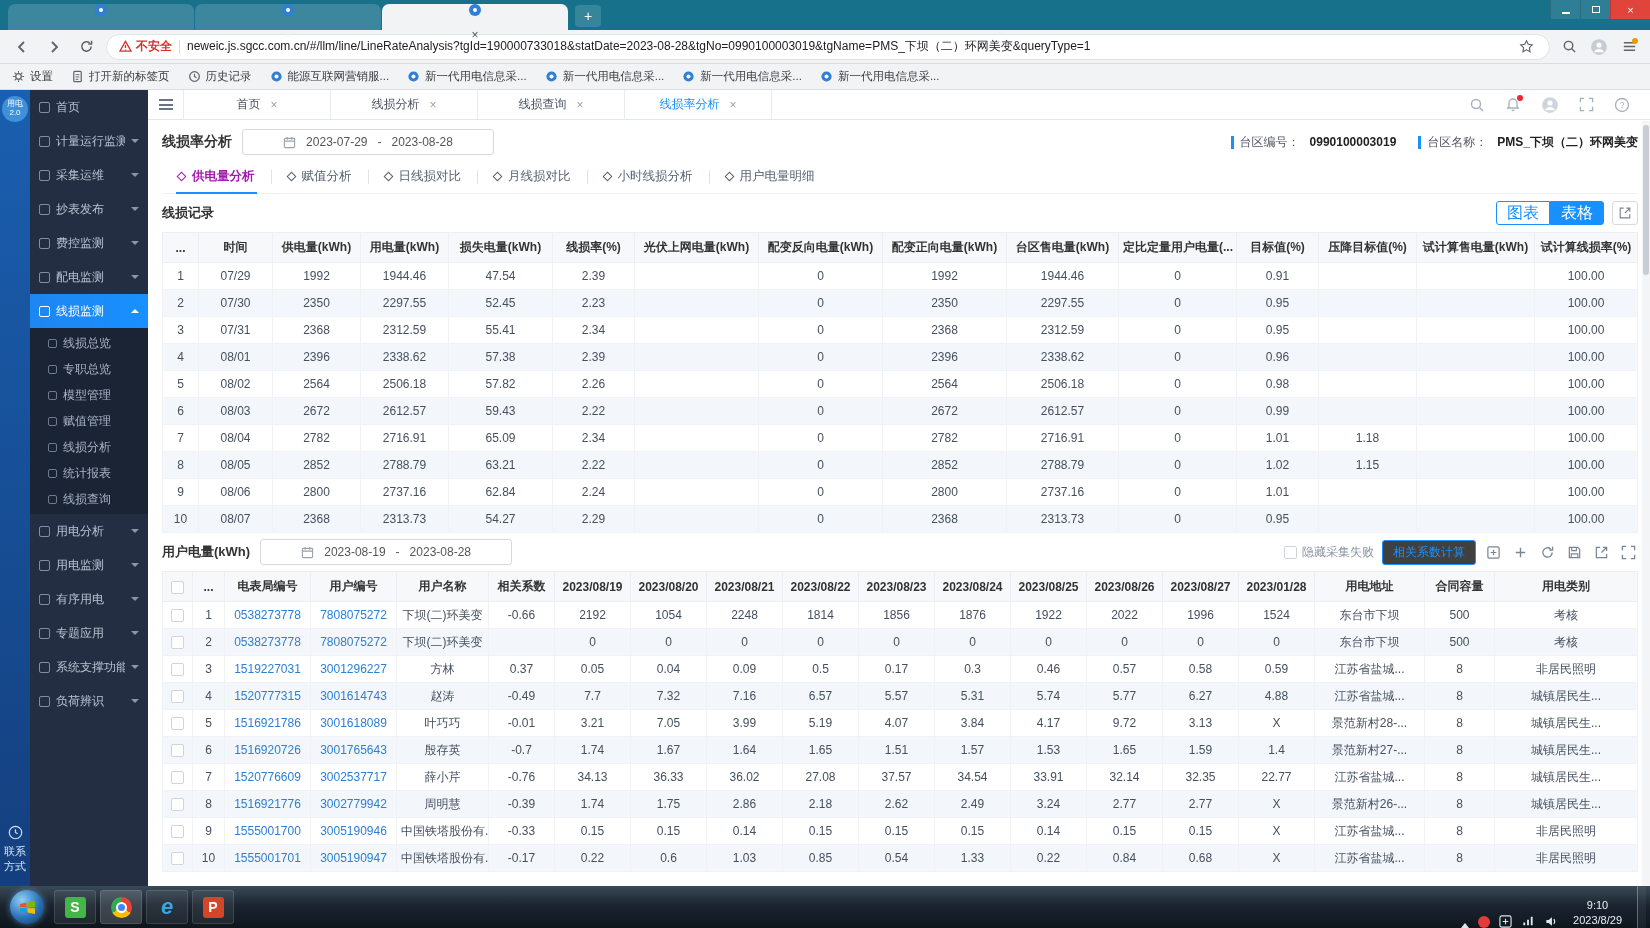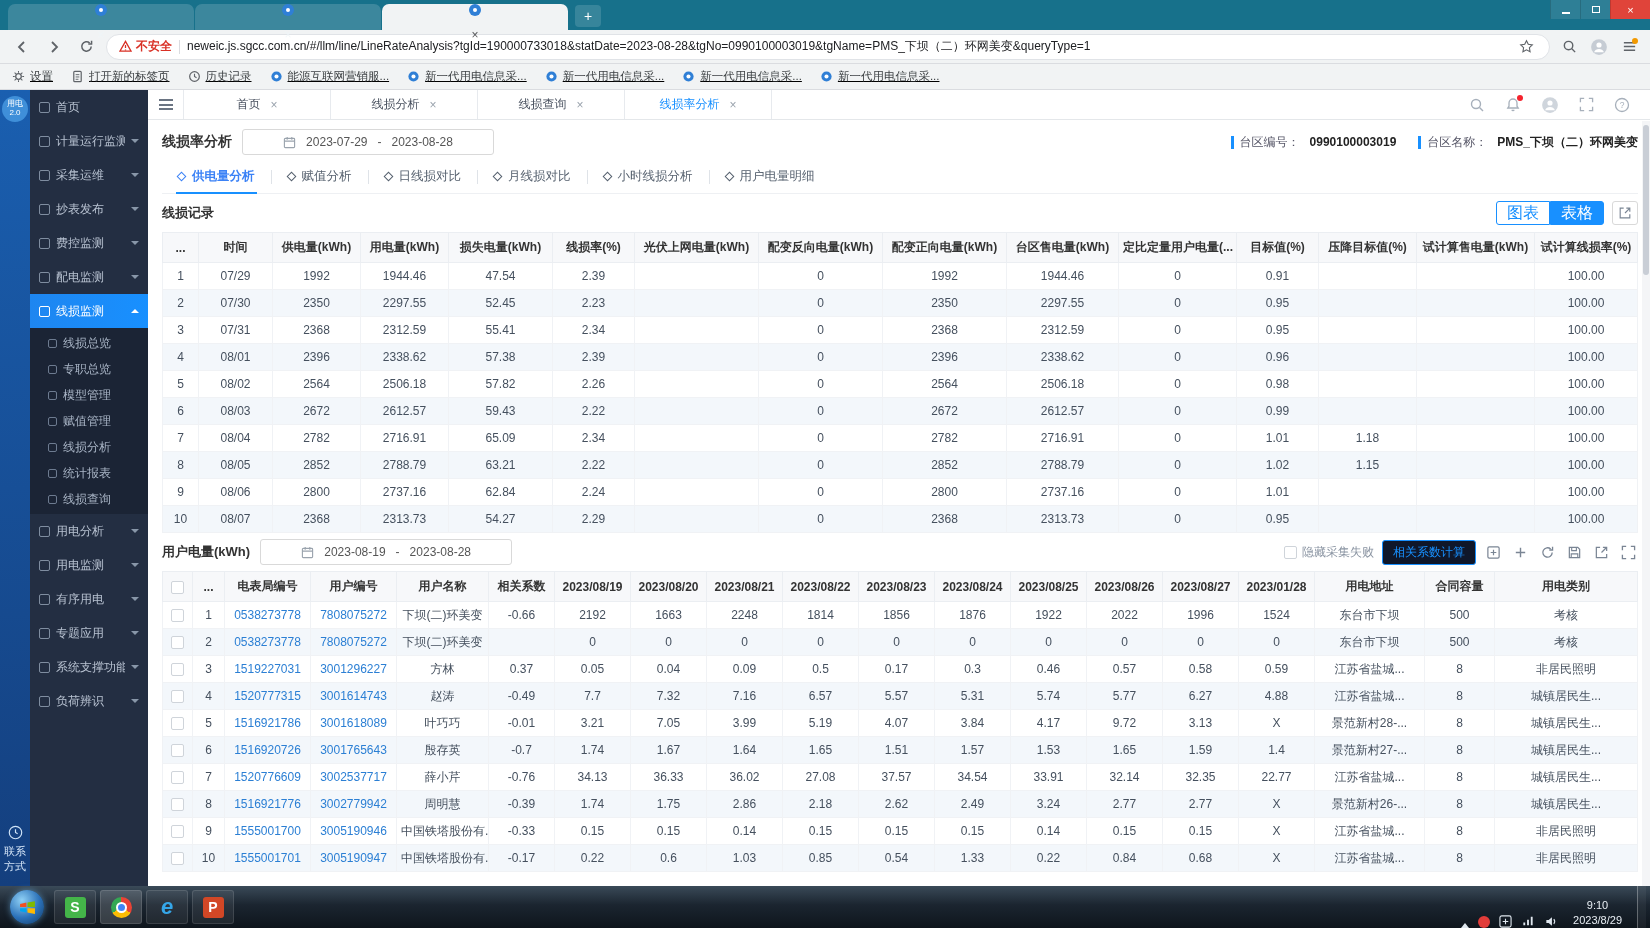--- a/index.html
+++ b/index.html
@@ -28,21 +28,21 @@
   .toolbar{height:34px;background:#f1f3f4;display:flex;align-items:center;padding:0 10px;gap:8px;border-bottom:1px solid #dadce0;flex:none;}
   .nav-btn{width:24px;height:24px;border-radius:50%;display:flex;align-items:center;justify-content:center;flex:none;cursor:pointer;}
   .addrbar{flex:1;height:26px;background:#fff;border:1px solid #e0e3e7;border-radius:13px;display:flex;align-items:center;padding:0 12px;gap:7px;font-size:12px;overflow:hidden;}
   .warn{color:#d93025;font-weight:bold;font-size:12px;display:flex;align-items:center;gap:4px;white-space:nowrap;}
   .addr-sep{width:1px;height:14px;background:#dadce0;flex:none;}
   .url{color:#202124;white-space:nowrap;overflow:hidden;flex:1;}
   .tb-ic{width:22px;height:22px;display:flex;align-items:center;justify-content:center;flex:none;cursor:pointer;position:relative;}
   .menu-dot{position:absolute;top:2px;right:2px;width:6px;height:6px;border-radius:50%;background:#f29900;}
 
   .bookmarks{height:26px;background:#f1f3f4;border-bottom:1px solid #dadce0;display:flex;align-items:center;padding:0 12px;flex:none;}
-  .bm-items{display:flex;align-items:center;gap:18px;text-decoration:underline;}
+  .bm-items{display:flex;align-items:center;gap:18px;}
   .bm{display:flex;align-items:center;gap:5px;font-size:11.5px;color:#3c4043;cursor:pointer;white-space:nowrap;}
   .bm-ic{display:flex;align-items:center;}
 
   
   .app{flex:1;display:flex;overflow:hidden;}
   .logo-strip{width:30px;background:linear-gradient(#1a5fb0,#143f7e);display:flex;flex-direction:column;align-items:center;position:relative;flex:none;}
   .logo-circle{width:26px;height:26px;border-radius:50%;background:#3f8fd9;color:#fff;font-size:8px;line-height:1.1;display:flex;align-items:center;justify-content:center;margin-top:6px;text-align:center;overflow:hidden;}
   .contact{position:absolute;bottom:12px;display:flex;flex-direction:column;align-items:center;gap:4px;}
   .contact-label{width:26px;color:#d6e6f8;font-size:11px;line-height:1.35;text-align:center;word-break:break-all;}
 
@@ -76,36 +76,36 @@
   .page-head{height:36px;display:flex;align-items:center;gap:10px;}
   .page-title{font-size:14px;font-weight:bold;color:#333;}
   .date-range{height:26px;min-width:252px;border:1px solid #d9d9d9;border-radius:3px;display:flex;align-items:center;justify-content:center;gap:10px;padding:0 10px;font-size:12px;color:#555;cursor:pointer;}
   .station{margin-left:auto;display:flex;align-items:center;gap:22px;font-size:12px;color:#556;}
   .st-item{display:flex;align-items:center;}
   .blue-bar{width:3px;height:13px;background:#1890ff;margin-right:6px;flex:none;}
   .st-val{font-weight:bold;color:#222;margin-left:4px;padding-left:6px;}
 
   .subtabs{height:34px;display:flex;align-items:center;border-bottom:1px solid #eef0f3;}
   .subtab{display:flex;align-items:center;gap:7px;padding:0 16px;height:100%;font-size:12.5px;color:#55606e;position:relative;cursor:pointer;white-space:nowrap;}
-  .subtab.active{color:#3b82f6;font-weight:bold;}
+  .subtab.active{color:#a21caf;font-weight:bold;}
   .subtab.active::after{content:"";position:absolute;left:14px;right:14px;bottom:-1px;height:2px;background:#1890ff;}
   .dm{width:7px;height:7px;border:1px solid currentColor;transform:rotate(45deg);flex:none;}
   .vdiv{width:1px;height:14px;background:#dfe3e8;flex:none;}
 
   .section-head{height:38px;display:flex;align-items:center;gap:10px;}
   .section-title{font-size:13px;font-weight:bold;color:#333;}
   .right-tools{margin-left:auto;display:flex;align-items:center;gap:8px;}
   .seg{display:flex;}
   .seg-btn{height:24px;padding:0 10px;font-size:16px;display:flex;align-items:center;cursor:pointer;}
   .seg-btn.chart{color:#1890ff;background:#fff;border:1px solid #1890ff;border-radius:3px 0 0 3px;}
   .seg-btn.table{color:#fff;background:#1890ff;border:1px solid #1890ff;border-radius:0 3px 3px 0;}
   .icon-btn{width:26px;height:24px;border:1px solid #d9d9d9;border-radius:3px;background:#fff;display:flex;align-items:center;justify-content:center;cursor:pointer;}
   .flat-ic{display:flex;align-items:center;justify-content:center;cursor:pointer;padding:0 2px;}
   .hide-failed{display:flex;align-items:center;gap:5px;font-size:12px;color:#8a94a2;cursor:pointer;}
-  .calc-btn{height:25px;padding:0 10px;border:1px solid #1890ff;border-radius:3px;background:#0f172a;color:#1890ff;font-size:12px;display:flex;align-items:center;cursor:pointer;text-align:center;}
+  .calc-btn{height:25px;padding:0 10px;border:1px solid #1890ff;border-radius:3px;background:#404040;color:#1890ff;font-size:12px;display:flex;align-items:center;cursor:pointer;text-align:center;}
 
   table{width:100%;border-collapse:collapse;table-layout:fixed;font-size:12px;color:#45505e;}
   thead th{background:#f7f8fa;font-weight:bold;color:#333;height:30px;border:1px solid #ebeef2;white-space:nowrap;overflow:hidden;padding:0 4px;text-align:center;}
   tbody td{height:27px;border:1px solid #f0f2f5;text-align:center;white-space:nowrap;overflow:hidden;padding:0 4px;background:#fff;}
   tbody tr:nth-child(even) td{background:#f3f7fb;}
   .cell-link{color:#2b7fd4;text-decoration:none;cursor:pointer;}
   .cb{display:inline-block;width:13px;height:13px;border:1px solid #cfd4da;border-radius:2px;background:#fff;vertical-align:middle;cursor:pointer;}
 
   .vscroll{position:absolute;right:0;top:31px;bottom:0;width:8px;background:#f4f5f7;}
   .vthumb{position:absolute;top:4px;left:1px;width:6px;height:150px;border-radius:3px;background:#c9ced6;}
@@ -849,21 +849,21 @@
             </thead>
           <tbody>
               <tr>
                 <td><span class="cb"></span></td>
                 <td>1</td>
                 <td><a class="cell-link">0538273778</a></td>
                 <td><a class="cell-link">7808075272</a></td>
                 <td>下坝(二)环美变</td>
                 <td>-0.66</td>
                 <td>2192</td>
-                <td>1663</td>
+                <td>1054</td>
                 <td>2248</td>
                 <td>1814</td>
                 <td>1856</td>
                 <td>1876</td>
                 <td>1922</td>
                 <td>2022</td>
                 <td>1996</td>
                 <td>1524</td>
                 <td>东台市下坝</td>
                 <td>500</td>

